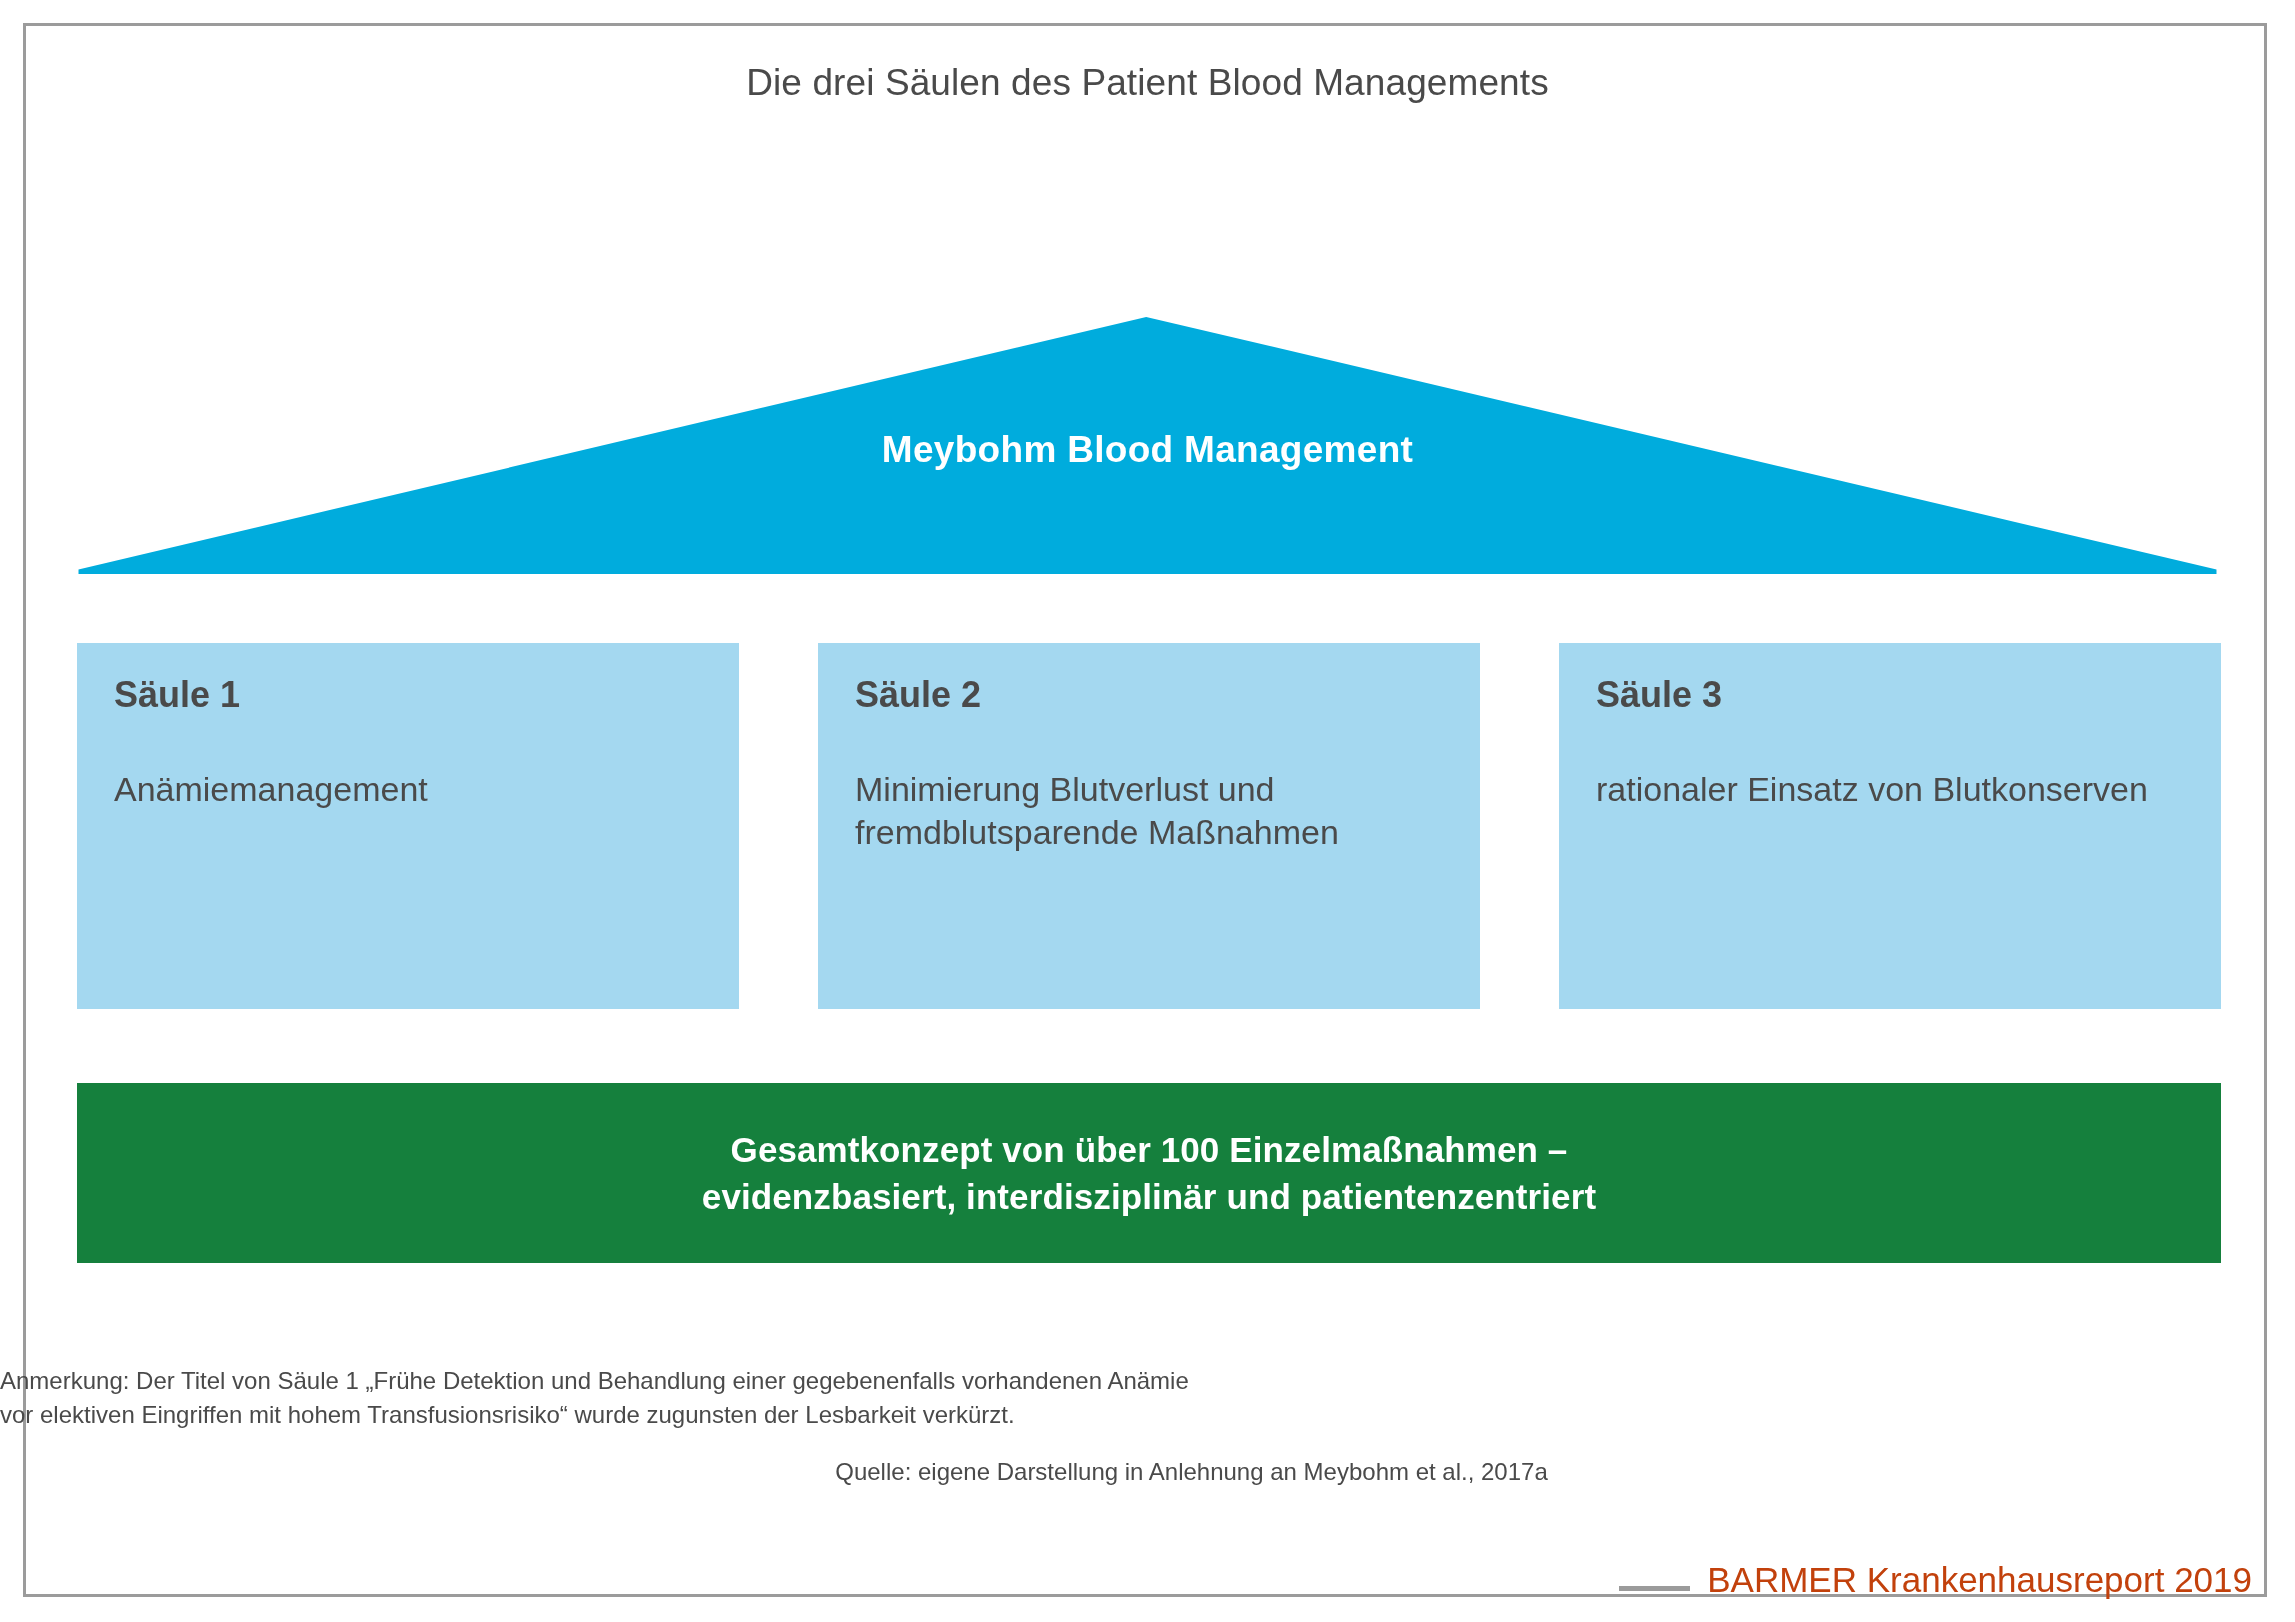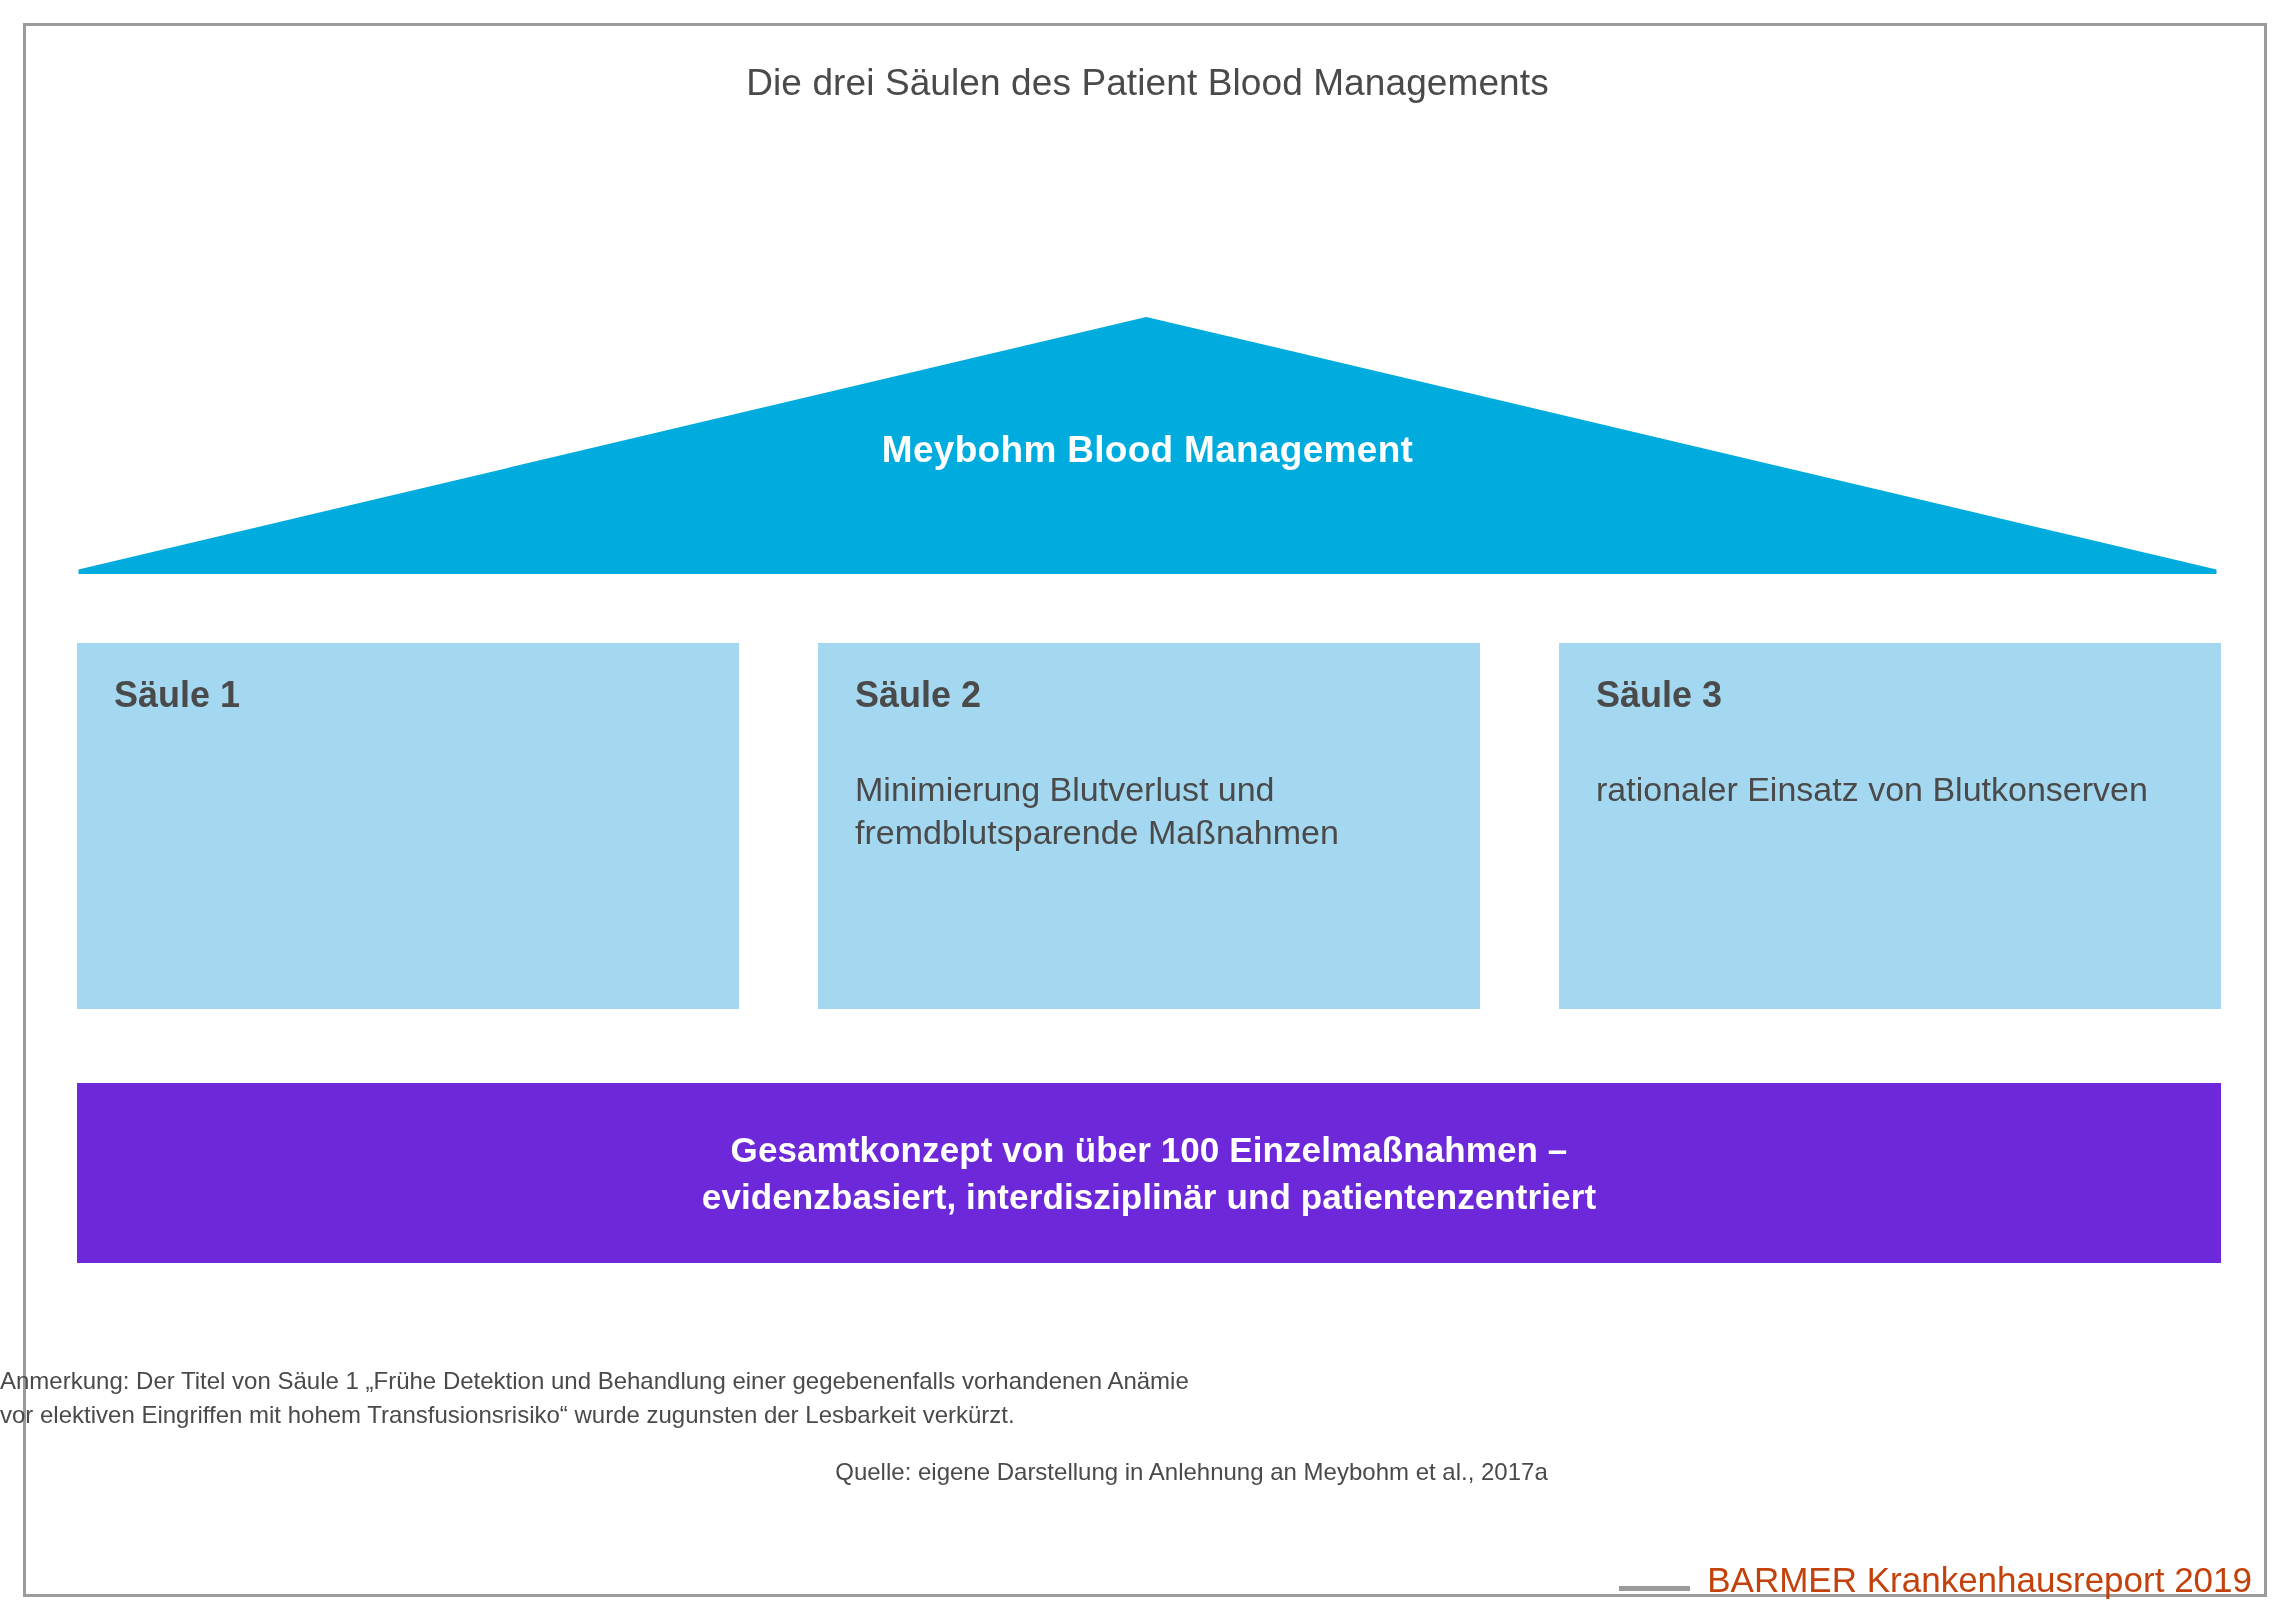--- a/index.html
+++ b/index.html
@@ -96,21 +96,21 @@
     margin: 0;
   }
 
   
   #foundation {
     position: absolute;
     left: 77px;
     top: 1083px;
     width: 2144px;
     height: 180px;
-    background: #6d28d9;
+    background: #15803d;
     display: flex;
     align-items: center;
     justify-content: center;
   }
   #foundation-text {
     text-align: center;
     color: #ffffff;
     font-size: 35px;
     font-weight: 700;
     line-height: 1.35;
@@ -172,20 +172,21 @@
 
   <div id="roof-wrap">
     <svg id="roof-svg" width="2295" height="1623" viewBox="0 0 3508 2480" xmlns="http://www.w3.org/2000/svg">
       <polygon points="1752,484 3388,870 3388,877 120,877 120,870" fill="#00ACDD"></polygon>
     </svg>
   </div>
   <div id="roof-label">Meybohm Blood Management</div>
 
   <div class="pillar" id="pillar-1">
     <p class="pillar-heading">Säule 1</p>
+    <p class="pillar-body">Anämiemanagement</p>
   </div>
 
   <div class="pillar" id="pillar-2">
     <p class="pillar-heading">Säule 2</p>
     <p class="pillar-body">Minimierung Blutverlust und fremdblutsparende Maßnahmen</p>
   </div>
 
   <div class="pillar" id="pillar-3">
     <p class="pillar-heading">Säule 3</p>
     <p class="pillar-body">rationaler Einsatz von Blutkonserven</p>

